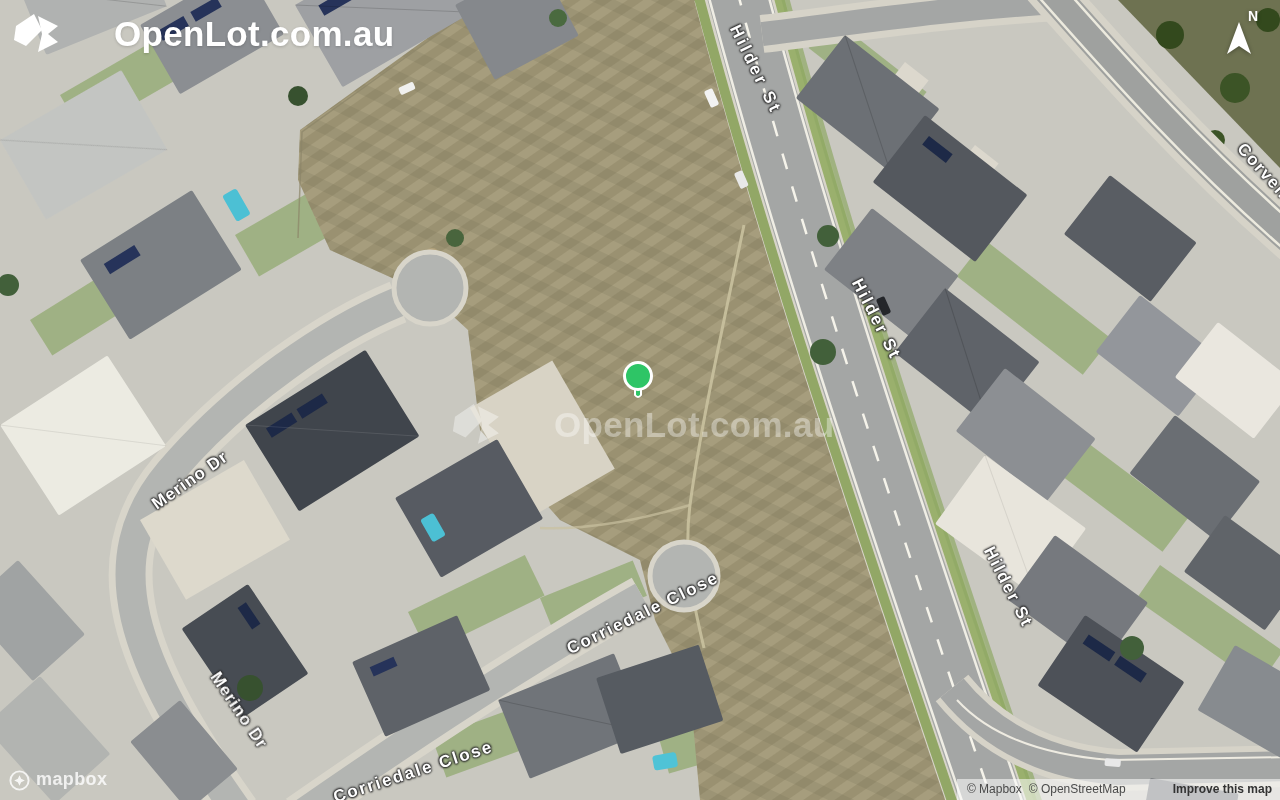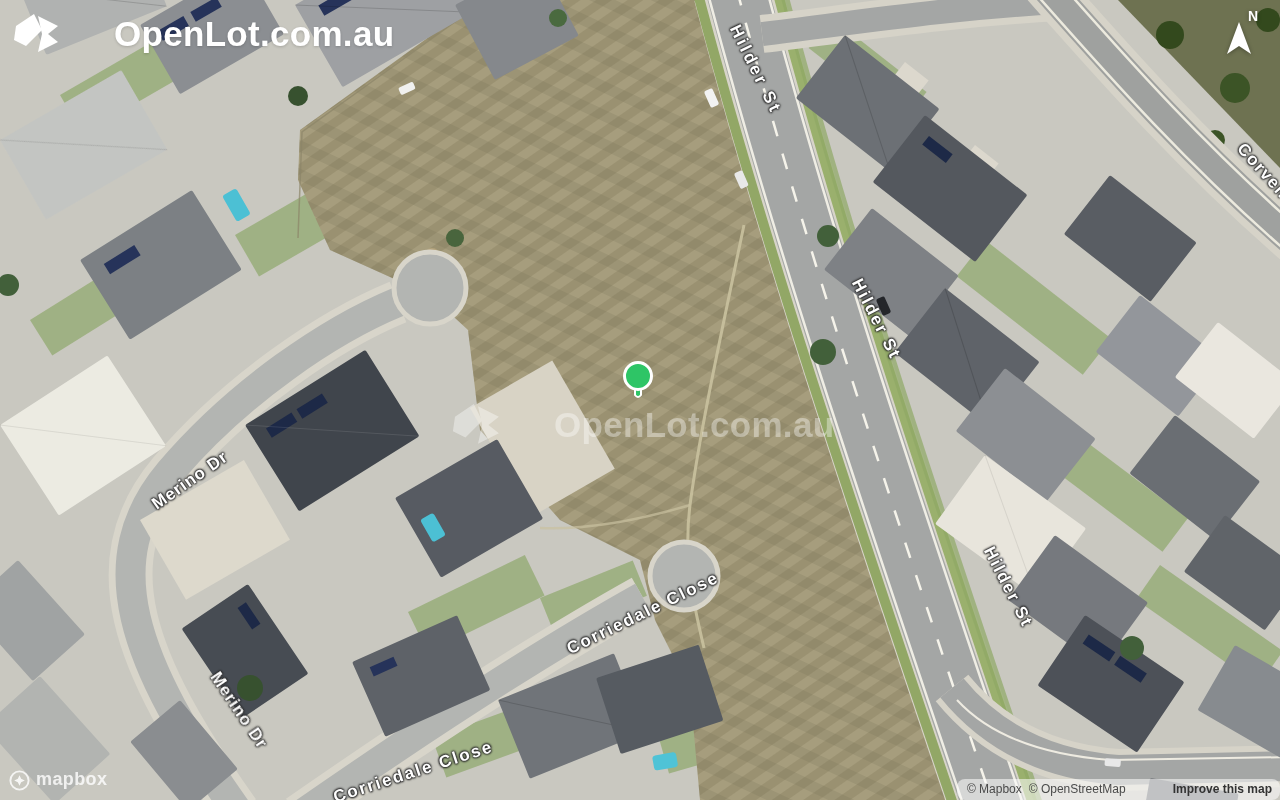--- a/index.html
+++ b/index.html
@@ -38,21 +38,21 @@
   .addrbar{position:absolute;left:0;top:720px;width:512px;height:65px;z-index:20;
            background:rgba(33,33,33,.72);display:flex;align-items:center;padding-left:40px;
            box-sizing:border-box;}
   .addrbar-text{color:#fff;font-size:29px;font-weight:500;letter-spacing:.2px;white-space:nowrap;}
 
   .mapbox-logo{position:absolute;left:8px;top:769px;z-index:21;display:flex;align-items:flex-start;
                gap:5px;color:rgba(255,255,255,.8);font-weight:700;font-size:18px;
                letter-spacing:.4px;cursor:pointer;}
   .attrib{position:absolute;right:0;bottom:0;z-index:21;background:rgba(255,255,255,.55);
           padding:3px 8px 4px 10px;font-size:12px;color:#4a4a4a;display:flex;gap:7px;
-          align-items:center;white-space:nowrap;border-radius:8px;}
+          align-items:center;white-space:nowrap;}
   .attrib .link{cursor:pointer;}
   .attrib .bold{font-weight:700;color:#333;padding-left:40px;}
 </style>
 </head>
 <body>
 
 <div class="stage">
 
   <svg class="map-svg" viewBox="0 0 1280 800" aria-hidden="true">
     <defs>

